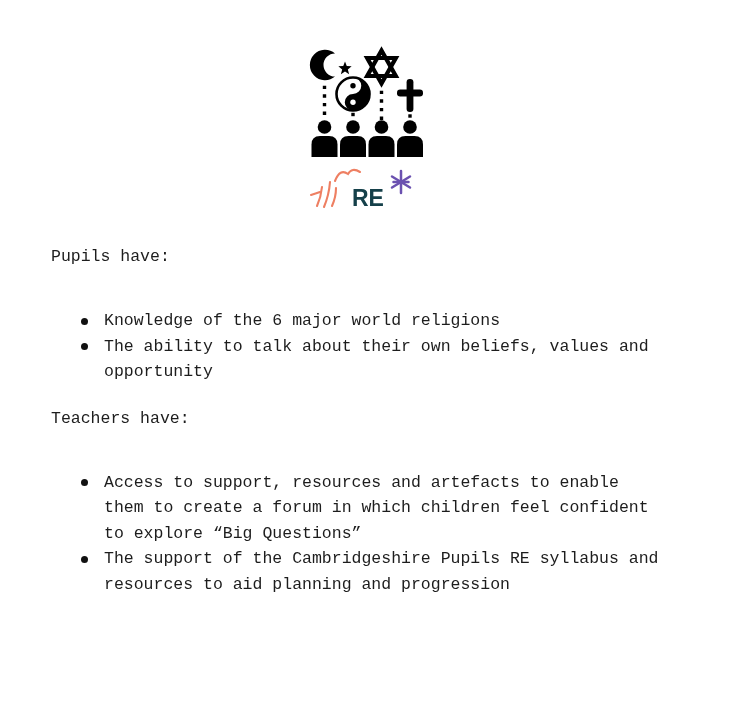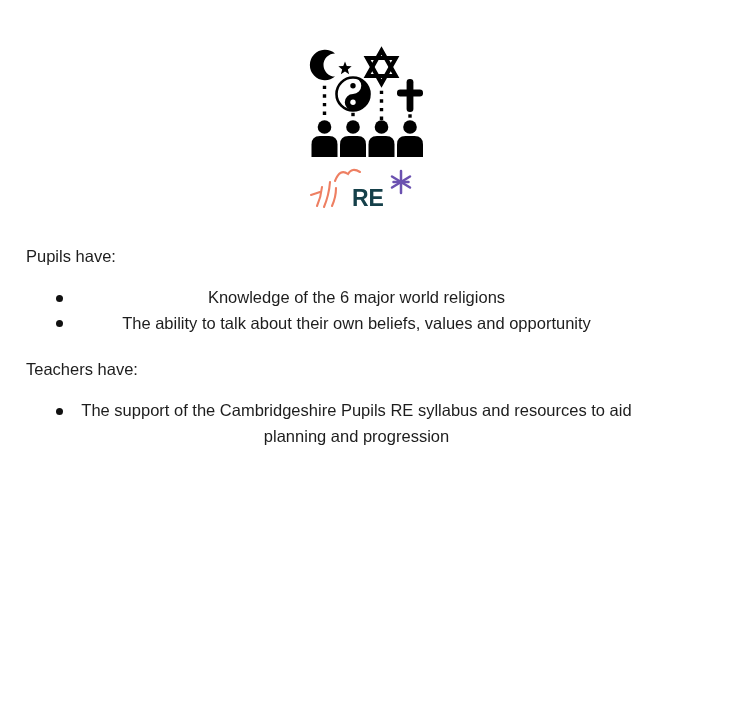--- a/index.html
+++ b/index.html
@@ -11,34 +11,34 @@
     overflow: hidden;
   }
   .logo-wrap {
     width: 130px;
     margin: 45px auto 0;
     position: relative;
     left: -3px;
     height: 170px;
   }
   .content {
-    padding: 0 26px;
+    padding: 0 51px;
+    font-family: Liberation Mono, monospace;
   }
   .section-heading {
     font-size: 16.5px;
     line-height: 21px;
     margin: 31px 0 0;
     font-weight: normal;
   }
   .section-heading.second { margin-top: 23px; }
   ul.bullet-list {
     list-style: none;
-    margin: 18px 0 0;
+    margin: 41px 0 0;
     padding: 0;
-    text-align: center;
   }
   ul.bullet-list li {
     position: relative;
     padding-left: 53px;
     max-width: 555px;
     font-size: 16.5px;
     line-height: 25.5px;
   }
   ul.bullet-list li .dot {
     position: absolute;
@@ -137,18 +137,22 @@
         <span class="dot"></span>
         <span>The ability to talk about their own beliefs, values and opportunity</span>
       </li>
     </ul>
 
     <p class="section-heading second">Teachers have:</p>
 
     <ul class="bullet-list">
       <li>
         <span class="dot"></span>
+        <span>Access to support, resources and artefacts to enable them to create a forum in which children feel confident to explore “Big Questions”</span>
+      </li>
+      <li>
+        <span class="dot"></span>
         <span>The support of the Cambridgeshire Pupils RE syllabus and resources to aid planning and progression</span>
       </li>
     </ul>
 
   </div>
 </div>
 
 </body></html>

